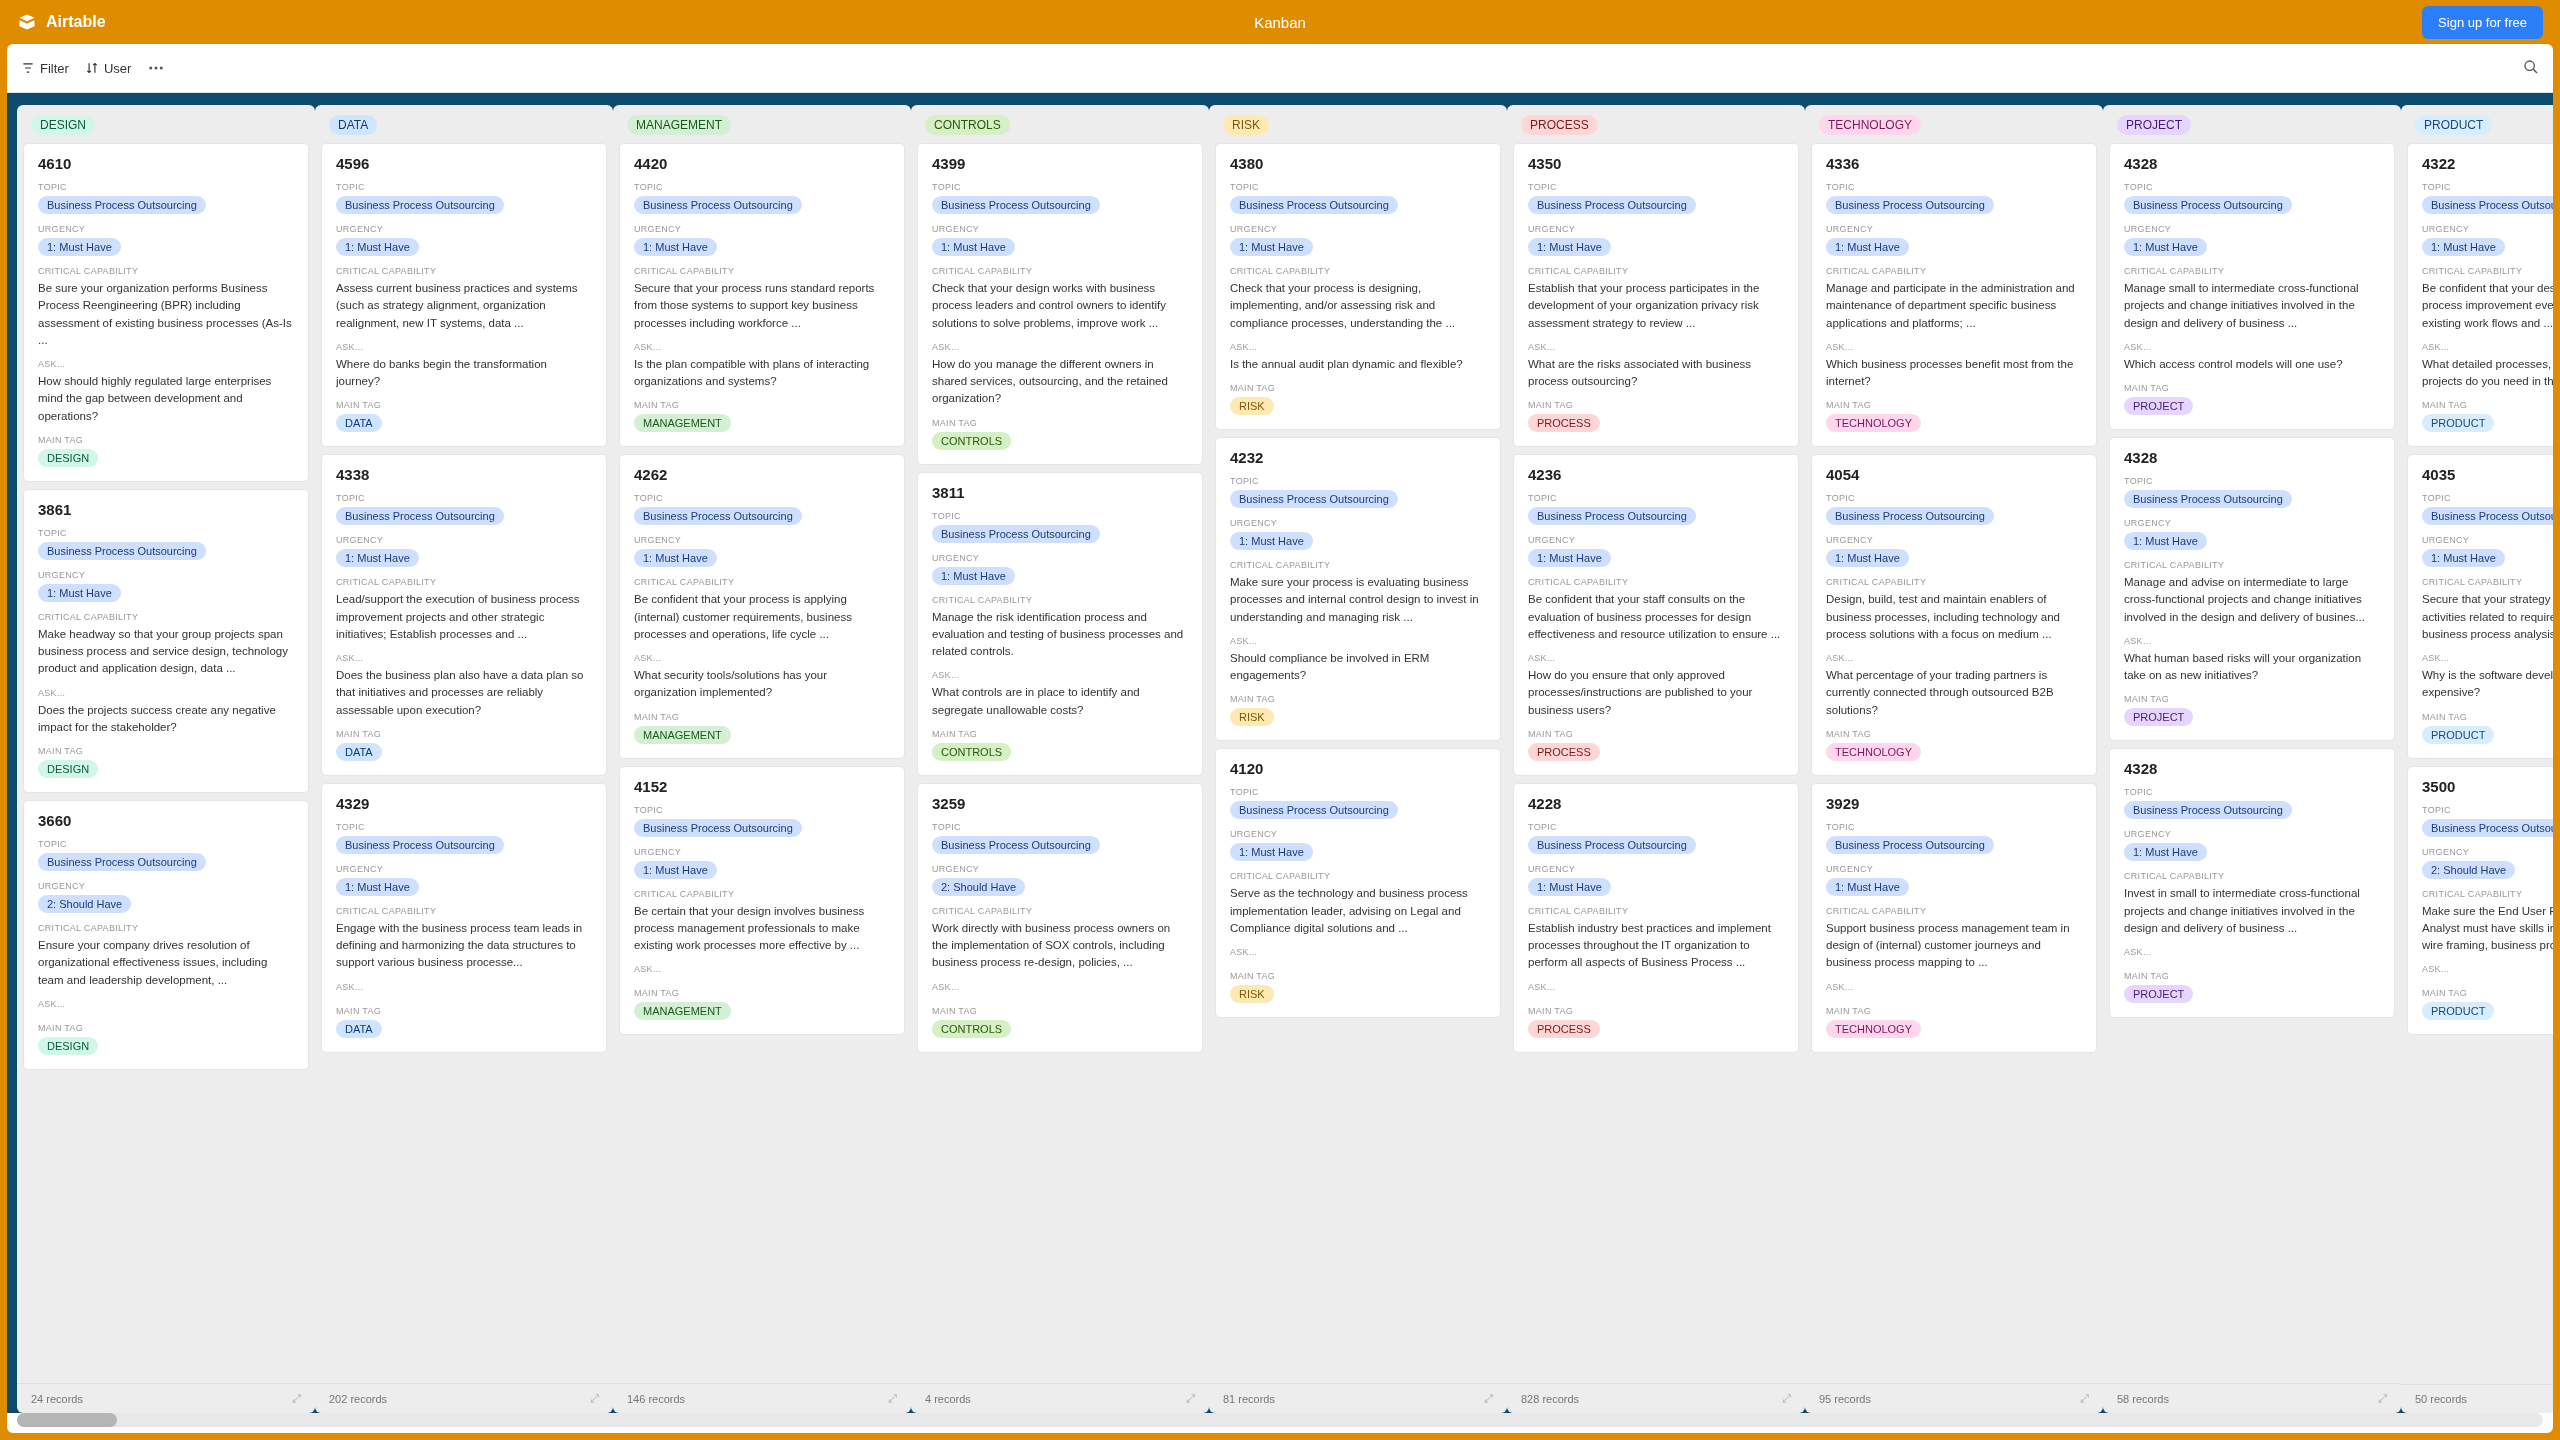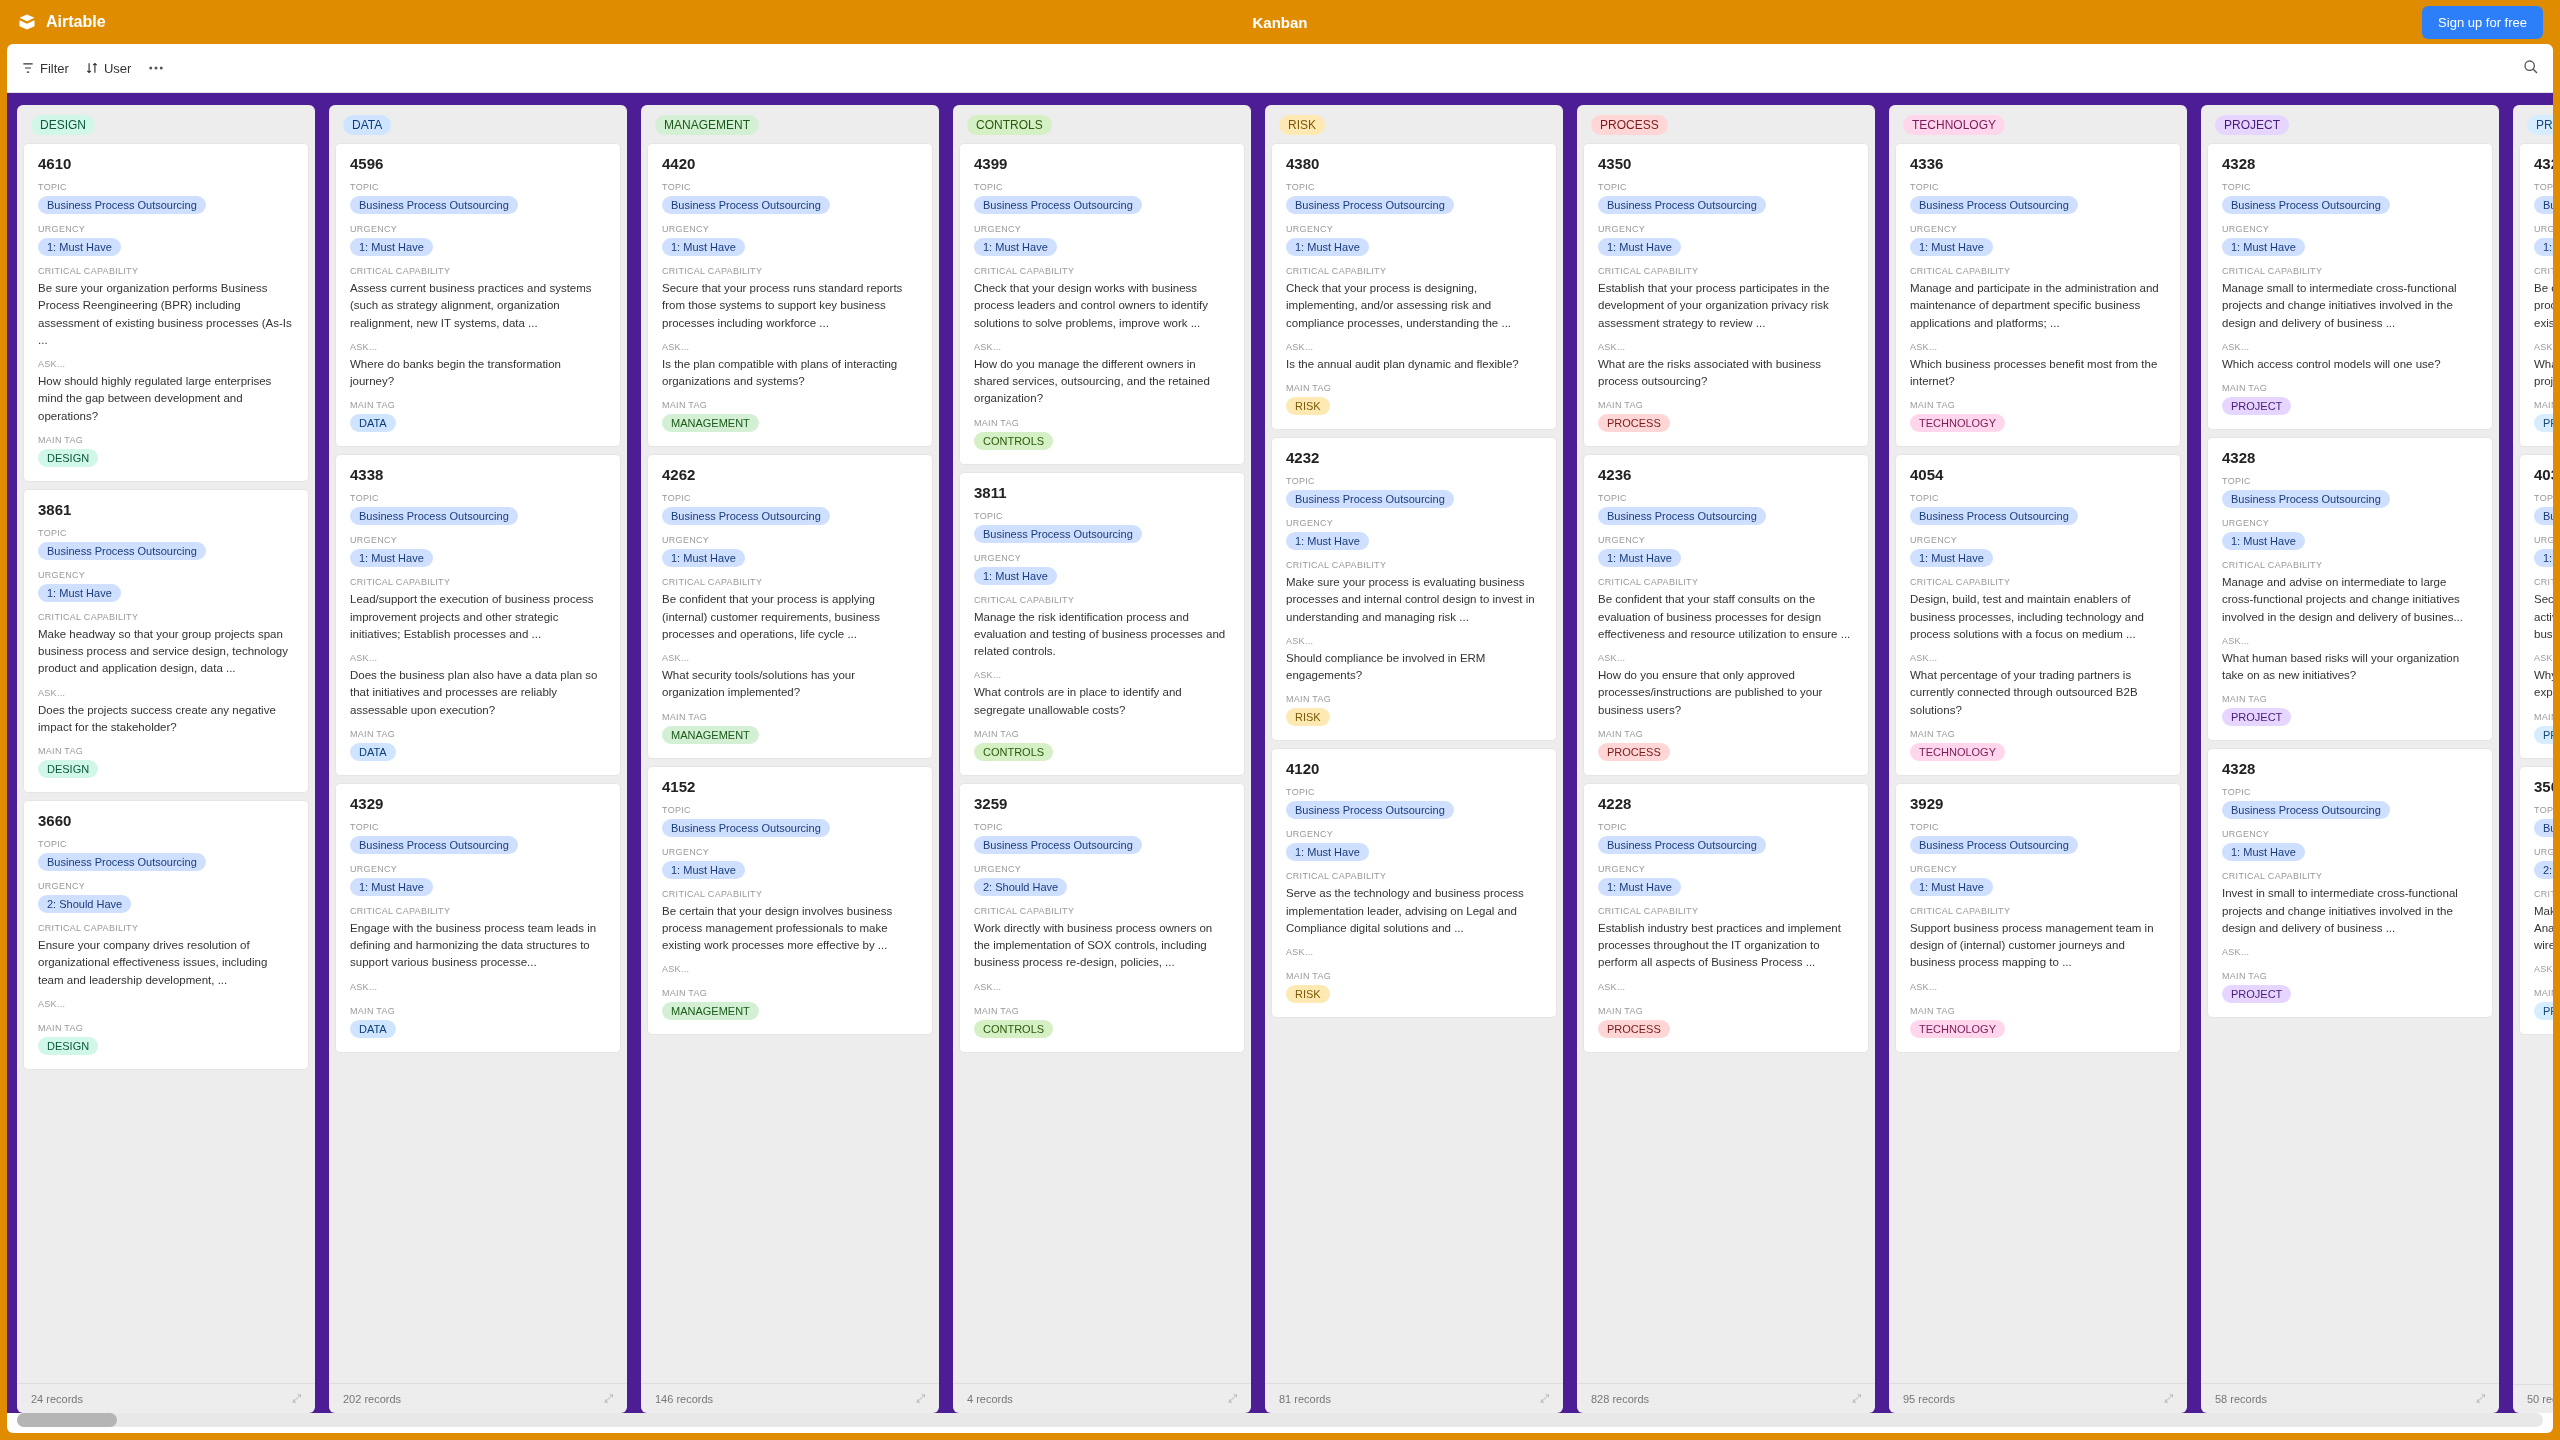--- a/index.html
+++ b/index.html
@@ -1,30 +1,30 @@
 <!DOCTYPE html>
 <html><head>
 <meta charset="utf-8">
 <style>
 *{margin:0;padding:0;box-sizing:border-box;font-family:-apple-system,BlinkMacSystemFont,"Segoe UI",Helvetica,Arial,sans-serif}
 body{background:#e08c00;height:100vh;overflow:hidden;font-size:13px}
 .app{display:flex;flex-direction:column;height:100vh;padding:7px;padding-top:0}
 .topbar{height:44px;display:flex;align-items:center;justify-content:space-between;padding:0 10px;color:#fff}
 .logo{display:flex;align-items:center;gap:9px;font-weight:600;font-size:16px}
 .logo-icon{width:20px;height:20px}
-.title{font-weight:700;font-size:15px;position:absolute;left:50%;transform:translateX(-50%)}
+.title{font-weight:400;font-size:15px;position:absolute;left:50%;transform:translateX(-50%)}
 .signup{background:#2d7ff9;color:#ffffff;border:none;padding:9px 16px;border-radius:6px;font-size:13px;font-weight:500;cursor:pointer}
 .content{background:#fff;border-radius:6px;flex:1;display:flex;flex-direction:column;overflow:hidden}
 .toolbar{height:49px;border-bottom:1px solid #e5e5e5;display:flex;align-items:center;padding:0 14px;gap:16px}
 .tool-btn{display:flex;align-items:center;gap:5px;font-size:13px;color:#333;cursor:pointer;border:none;background:none}
 .tool-btn svg{width:14px;height:14px}
 .more-icon{width:18px;cursor:pointer;color:#555}
 .search-icon{margin-left:auto;cursor:pointer;color:#555}
 .search-icon svg{width:16px;height:16px}
-.board{flex:1;display:flex;overflow-x:auto;overflow-y:hidden;padding:12px 10px 0;gap:14px;background:#4c1d95}
+.board{flex:1;display:flex;overflow-x:auto;overflow-y:hidden;padding:12px 10px 0;background:#0c4a6e}
 .col{width:298px;flex-shrink:0;display:flex;flex-direction:column;background:#ededed;border-radius:6px;overflow:hidden}
 .col-head{padding:10px 14px 8px}
 .col-tag{display:inline-block;padding:3px 9px;border-radius:10px;font-size:12px;font-weight:500}
 .cards{flex:1;overflow-y:auto;padding:0 6px 6px;display:flex;flex-direction:column;gap:7px}
 .cards::-webkit-scrollbar{width:10px}
 .cards::-webkit-scrollbar-thumb{background:#c5c5c5;border-radius:5px}
 .card{background:#fff;border-radius:5px;padding:11px 14px 14px;border:1px solid #e5e5e5;cursor:pointer}
 .card-id{font-weight:600;font-size:15px;margin-bottom:8px;color:#222}
 .field-label{font-size:9px;color:#999;text-transform:uppercase;letter-spacing:.3px;margin-bottom:4px;margin-top:10px}
 .field-label:first-of-type{margin-top:0}

